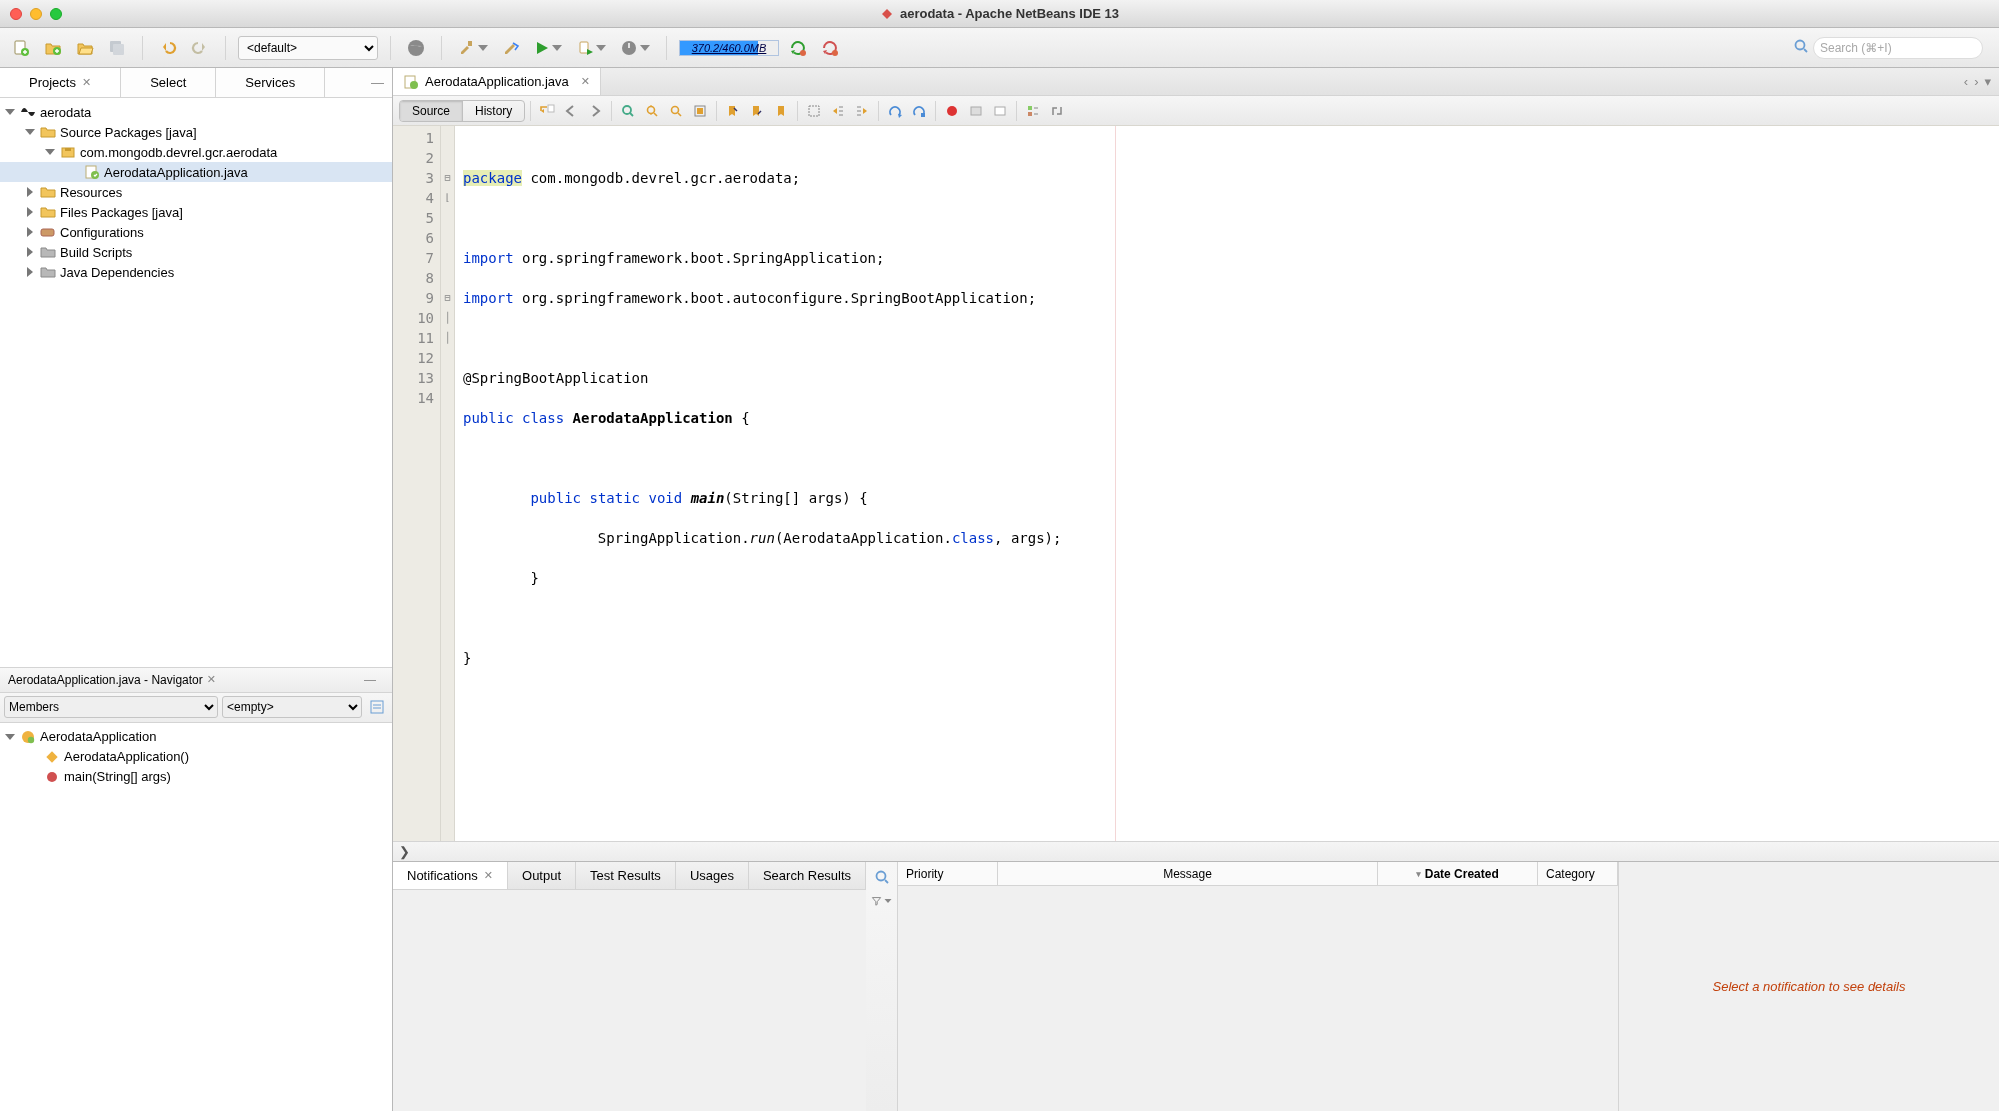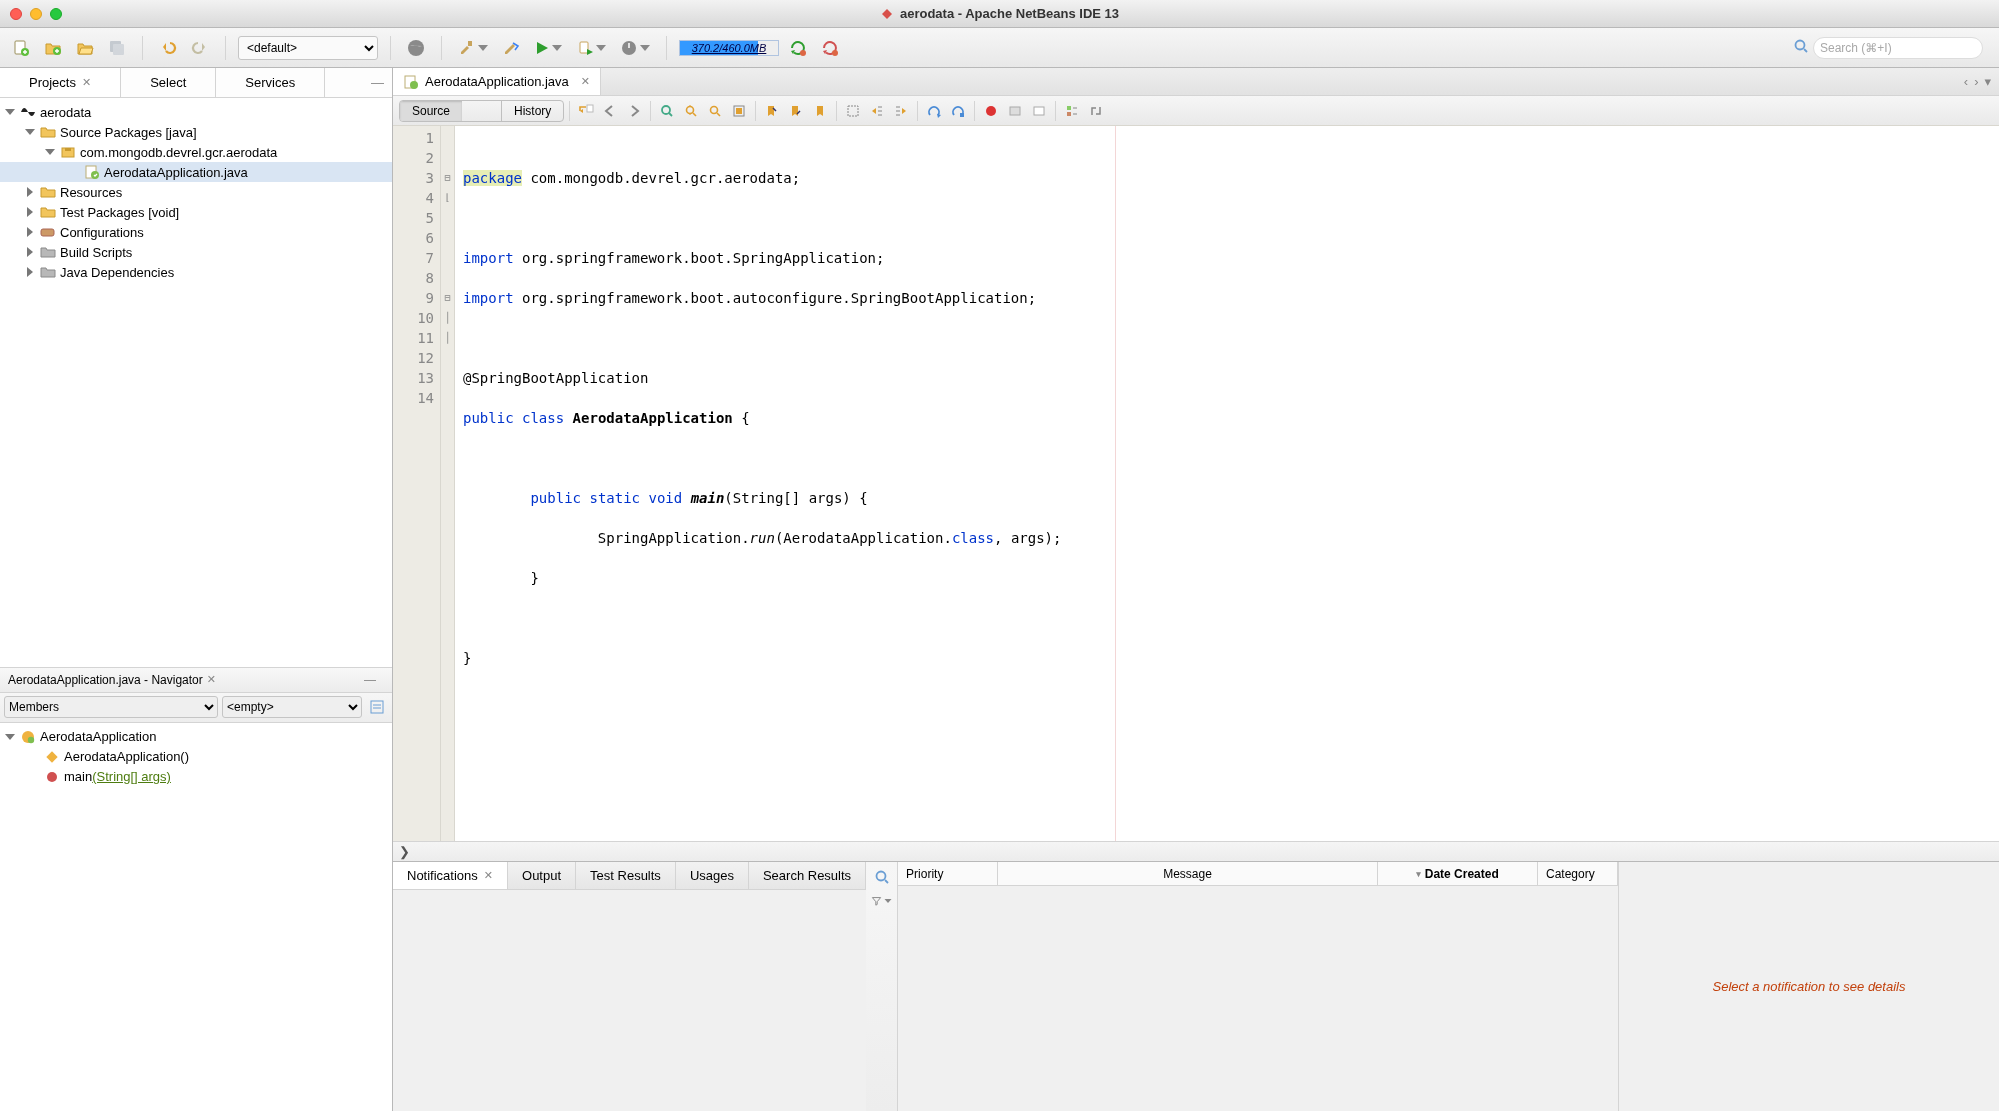--- a/index.html
+++ b/index.html
@@ -105,36 +105,36 @@
   .node-icon { width:16px; height:16px; display:inline-flex; align-items:center; justify-content:center; flex:none;}
   .tree-row .label { }
   
   .nav-header { height:26px; border-top:1px solid var(--border-light); border-bottom:1px solid var(--border-light); background:linear-gradient(#f8f8f8,#ececec); display:flex; align-items:center; padding:0 8px; font-size:12px;justify-content:space-between;}
   .nav-header .tab-close { margin-left:4px;}
   .nav-toolbar { height:30px; border-bottom:1px solid var(--border-light); display:flex; align-items:center; padding:0 4px; gap:4px; background:linear-gradient(#f6f6f6,#ededed);}
   .nav-toolbar select { height:22px; border:1px solid #c5c5c5; border-radius:3px; font-size:12px;}
   .nav-toolbar select.members { min-width:180px; flex:1;}
   .nav-toolbar select.filter { min-width:140px; }
   .nav-tree { flex:1; background:var(--white); padding:4px 0;}
-  .nav-tree .label span.arg { color:#4d7c0f;text-decoration:underline; }
+  .nav-tree .label span.arg { color:#000000; }
   
   .right-col { display:flex; flex-direction:column; min-width:0;}
   .editor-tabs { height:28px; background: linear-gradient(#eee,#e2e2e2); border-bottom:1px solid var(--border-light); display:flex; align-items:stretch;}
   .editor-tab {
     display:flex; align-items:center; gap:6px; padding:0 10px;
     border-right:1px solid var(--border-light); background:#efefef; cursor:pointer;
   }
   .editor-tab.active { background:var(--white);}
   .file-icon { width:16px; height:16px; display:inline-flex; align-items:center; justify-content:center;}
   .editor-nav { margin-left:auto; display:flex; align-items:center; gap:6px; padding:0 8px; color:#888;}
   .editor-subtoolbar {
     height:30px; background:linear-gradient(#f6f6f6,#e9e9e9); border-bottom:1px solid var(--gutter-border);
     display:flex; align-items:center; gap:2px; padding:0 6px;
   }
-  .src-hist { display:flex; border:1px solid #bfbfbf; border-radius:4px; overflow:hidden;gap:39px;}
+  .src-hist { display:flex; border:1px solid #bfbfbf; border-radius:4px; overflow:hidden;}
   .src-hist button { background:none; border:none; padding:3px 12px; font-size:12px; cursor:pointer;}
   .src-hist button.active { background:#dcdcdc; box-shadow: inset 0 1px 2px rgba(0,0,0,.15);}
   .src-hist button + button { border-left:1px solid #bfbfbf;}
   .etb-icon { width:22px; height:22px; display:inline-flex; align-items:center; justify-content:center; border-radius:3px;}
   .etb-sep { width:1px; height:20px; background:var(--border-light); margin:0 3px;}
   
   .editor-area { flex:1; min-height:0; display:flex; background:var(--white); overflow:hidden;}
   .gutter { width:48px; background:var(--gutter-bg); border-right:1px solid var(--gutter-border); text-align:right; color:#888; font-family: Menlo, Consolas, monospace; font-size:14px; line-height:20px; padding:2px 6px 2px 0;}
   .gutter-fold { width:14px; background:var(--gutter-bg); border-right:1px solid var(--gutter-border); font-family: Menlo, monospace; font-size:10px; color:#888; line-height:20px; padding-top:2px;}
   .gutter-fold .fm { height:20px; text-align:center;}
@@ -381,21 +381,21 @@
       <div class="tree-row">
         <span class="indent"></span>
         <span class="twisty">
             <span class="chevron-right"></span>
           </span>
         <span class="node-icon">
             <svg width="16" height="12" viewBox="0 0 16 12">
               <path d="M1 2h5l1 2h8v7H1z" fill="#f2c55c" stroke="#c89a2f"></path>
             </svg>
           </span>
-        <span class="label">Test Packages [void]</span>
+        <span class="label">Files Packages [java]</span>
       </div>
       <div class="tree-row">
         <span class="indent"></span>
         <span class="twisty">
             <span class="chevron-right"></span>
           </span>
         <span class="node-icon">
             <svg width="16" height="12" viewBox="0 0 16 12">
               <rect x="1" y="3" width="13" height="7" rx="2" fill="#c96" stroke="#a65"></rect>
             </svg>

